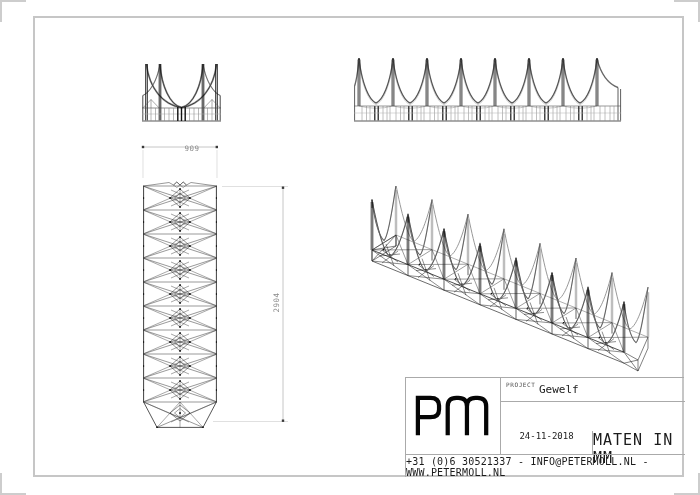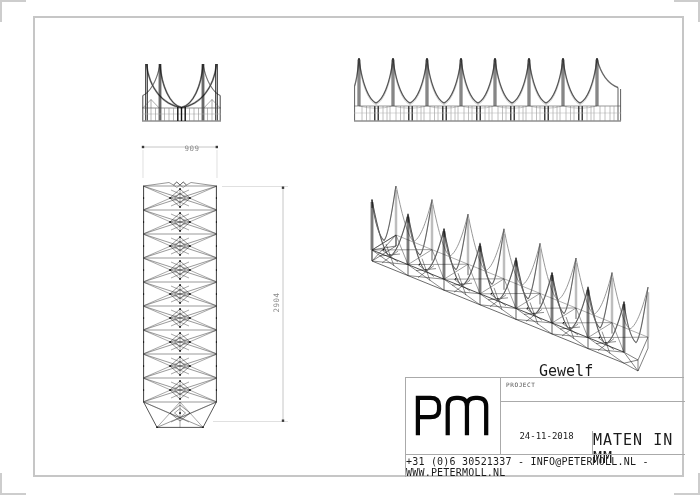--- a/index.html
+++ b/index.html
@@ -25,21 +25,21 @@
            display:flex;align-items:center;justify-content:center;}
   .tb-project{grid-column:2/span 2;grid-row:1;border-bottom:1.5px solid #aaaaaa;}
   .tb-client{grid-column:2/span 2;grid-row:2;border-bottom:1.5px solid #aaaaaa;}
   .tb-date{grid-column:2;grid-row:3;border-right:1.5px solid #aaaaaa;
            display:flex;align-items:flex-start;justify-content:center;font-size:9px;}
   .tb-units{grid-column:3;grid-row:3;display:flex;align-items:flex-start;justify-content:center;
             font-size:15px;letter-spacing:1px;}
   .tb-contact{grid-column:1/span 3;grid-row:4;border-top:1.5px solid #aaaaaa;
               display:flex;align-items:center;justify-content:center;font-size:10px;letter-spacing:0.2px;}
   .tb-label{position:absolute;left:5px;top:3px;font-size:6px;color:#4f4f4f;letter-spacing:0.6px;}
-  .tb-value{position:absolute;left:38px;bottom:21px;font-size:15px;color:#1b1b1b;}
+  .tb-value{position:absolute;left:38px;bottom:5px;font-size:11px;color:#1b1b1b;}
 </style>
 </head>
 <body>
 
 <div class="sheet">
 
   <div class="cropmark cm-tl"></div>
   <div class="cropmark cm-tr"></div>
   <div class="cropmark cm-bl"></div>
   <div class="cropmark cm-br"></div>

